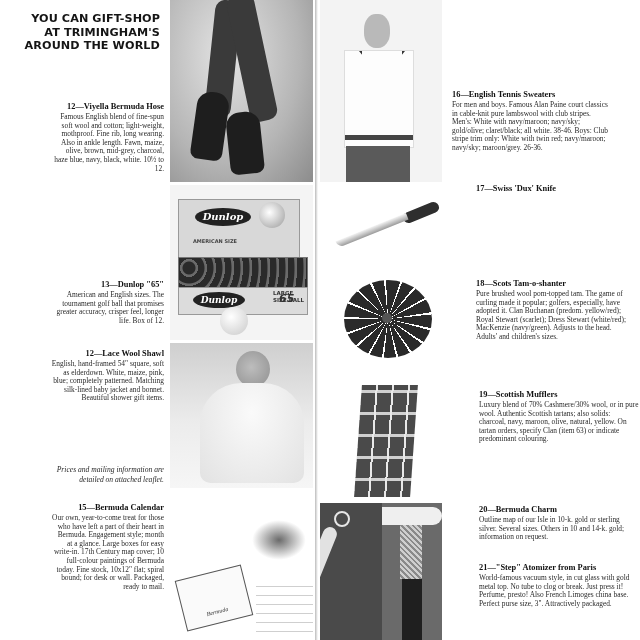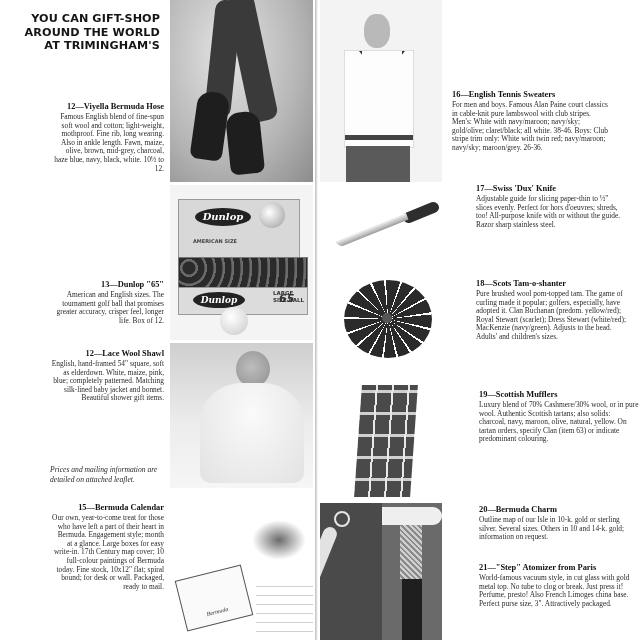--- a/index.html
+++ b/index.html
@@ -3,21 +3,21 @@
 <meta charset="utf-8">
 <style>
   html, body { margin:0; padding:0; }
   body { width:640px; height:640px; background:#ffffff; position:relative; overflow:hidden; font-family:"Liberation Serif", serif; color:#1b1b1b; }
   .abs { position:absolute; }
   .headline { left:20px; top:12px; width:140px; text-align:right; font-family:"DejaVu Sans", sans-serif; font-weight:bold; font-size:11.2px; line-height:13.5px; letter-spacing:0.1px; color:#151515; }
   .item { position:absolute; font-size:7.4px; line-height:8.6px; color:#2a2a2a; }
   .item .title { font-weight:bold; font-size:8.4px; line-height:10px; color:#111; margin-bottom:1px; }
   .left .item { text-align:right; }
   .right .item { text-align:left; }
-  .note { position:absolute; left:50px; top:465px; width:114px; font-style:italic; font-size:7.6px; line-height:9.5px; color:#2a2a2a; }
+  .note { position:absolute; left:50px; top:465px; width:114px; text-align:right; font-style:italic; font-size:7.6px; line-height:9.5px; color:#2a2a2a; }
   .photo { position:absolute; overflow:hidden; }
   .gutter { position:absolute; left:315px; top:0; width:3px; height:640px; background:linear-gradient(90deg,#bbb,#fff); }
   
   .p-hose { left:170px; top:0; width:143px; height:182px; background:radial-gradient(ellipse at 40% 30%, #e4e4e4, #b5b5b5 60%, #8c8c8c); }
   .leg { position:absolute; background:#3a3a3a; border-radius:10px; }
   .shoe { position:absolute; background:#1e1e1e; border-radius:14px 14px 8px 8px; }
   .p-sweater { left:320px; top:0; width:122px; height:182px; background:#f3f3f3; }
   .p-dunlop { left:170px; top:185px; width:143px; height:155px; background:#f4f4f4; }
   .p-shawl { left:170px; top:343px; width:143px; height:145px; background:linear-gradient(180deg,#cfcfcf,#ececec 55%,#f6f6f6); }
   .p-calendar { left:170px; top:492px; width:143px; height:148px; background:#ffffff; }
@@ -25,22 +25,22 @@
   .p-tam { left:320px; top:268px; width:122px; height:105px; background:#fff; }
   .p-muffler { left:320px; top:375px; width:122px; height:125px; background:#fff; }
   .p-charm { left:320px; top:503px; width:62px; height:137px; background:#4a4a4a; }
   .p-atomizer { left:382px; top:503px; width:60px; height:137px; background:#6a6a6a; }
 </style>
 </head>
 <body>
 
 <div class="abs headline">
   <div>YOU CAN GIFT-SHOP</div>
+  <div>AT TRIMINGHAM'S</div>
   <div>AROUND THE WORLD</div>
-  <div>AT TRIMINGHAM'S</div>
 </div>
 
 <div class="left">
   <div class="item" style="left:52px; top:102px; width:112px;">
     <div class="title">12—Viyella Bermuda Hose</div>
     <div>Famous English blend of fine-spun soft wool and cotton; light-weight, mothproof. Fine rib, long wearing. Also in ankle length. Fawn, maize, olive, brown, mid-grey, charcoal, haze blue, navy, black, white. 10½ to 12.</div>
   </div>
   <div class="item" style="left:48px; top:280px; width:116px;">
     <div class="title">13—Dunlop "65"</div>
     <div>American and English sizes. The tournament golf ball that promises greater accuracy, crisper feel, longer life. Box of 12.</div>
@@ -133,21 +133,20 @@
   <div class="abs" style="left:20px; top:76px; width:20px; height:61px; background:#1f1f1f;"></div>
 </div>
 
 <div class="right">
   <div class="item" style="left:452px; top:90px; width:160px;">
     <div class="title">16—English Tennis Sweaters</div>
     <div>For men and boys. Famous Alan Paine court classics in cable-knit pure lambswool with club stripes. Men's: White with navy/maroon; navy/sky; gold/olive; claret/black; all white. 38-46. Boys: Club stripe trim only: White with twin red; navy/maroon; navy/sky; maroon/grey. 26-36.</div>
   </div>
   <div class="item" style="left:476px; top:184px; width:150px;">
     <div class="title">17—Swiss 'Dux' Knife</div>
-    <div>Adjustable guide for slicing paper-thin to ½" slices evenly. Perfect for hors d'oeuvres; shreds, too! All-purpose knife with or without the guide. Razor sharp stainless steel.</div>
   </div>
   <div class="item" style="left:476px; top:279px; width:158px;">
     <div class="title">18—Scots Tam-o-shanter</div>
     <div>Pure brushed wool pom-topped tam. The game of curling made it popular; golfers, especially, have adopted it. Clan Buchanan (predom. yellow/red); Royal Stewart (scarlet); Dress Stewart (white/red); MacKenzie (navy/green). Adjusts to the head. Adults' and children's sizes.</div>
   </div>
   <div class="item" style="left:479px; top:390px; width:160px;">
     <div class="title">19—Scottish Mufflers</div>
     <div>Luxury blend of 70% Cashmere/30% wool, or in pure wool. Authentic Scottish tartans; also solids: charcoal, navy, maroon, olive, natural, yellow. On tartan orders, specify Clan (item 63) or indicate predominant colouring.</div>
   </div>
   <div class="item" style="left:479px; top:505px; width:158px;">

